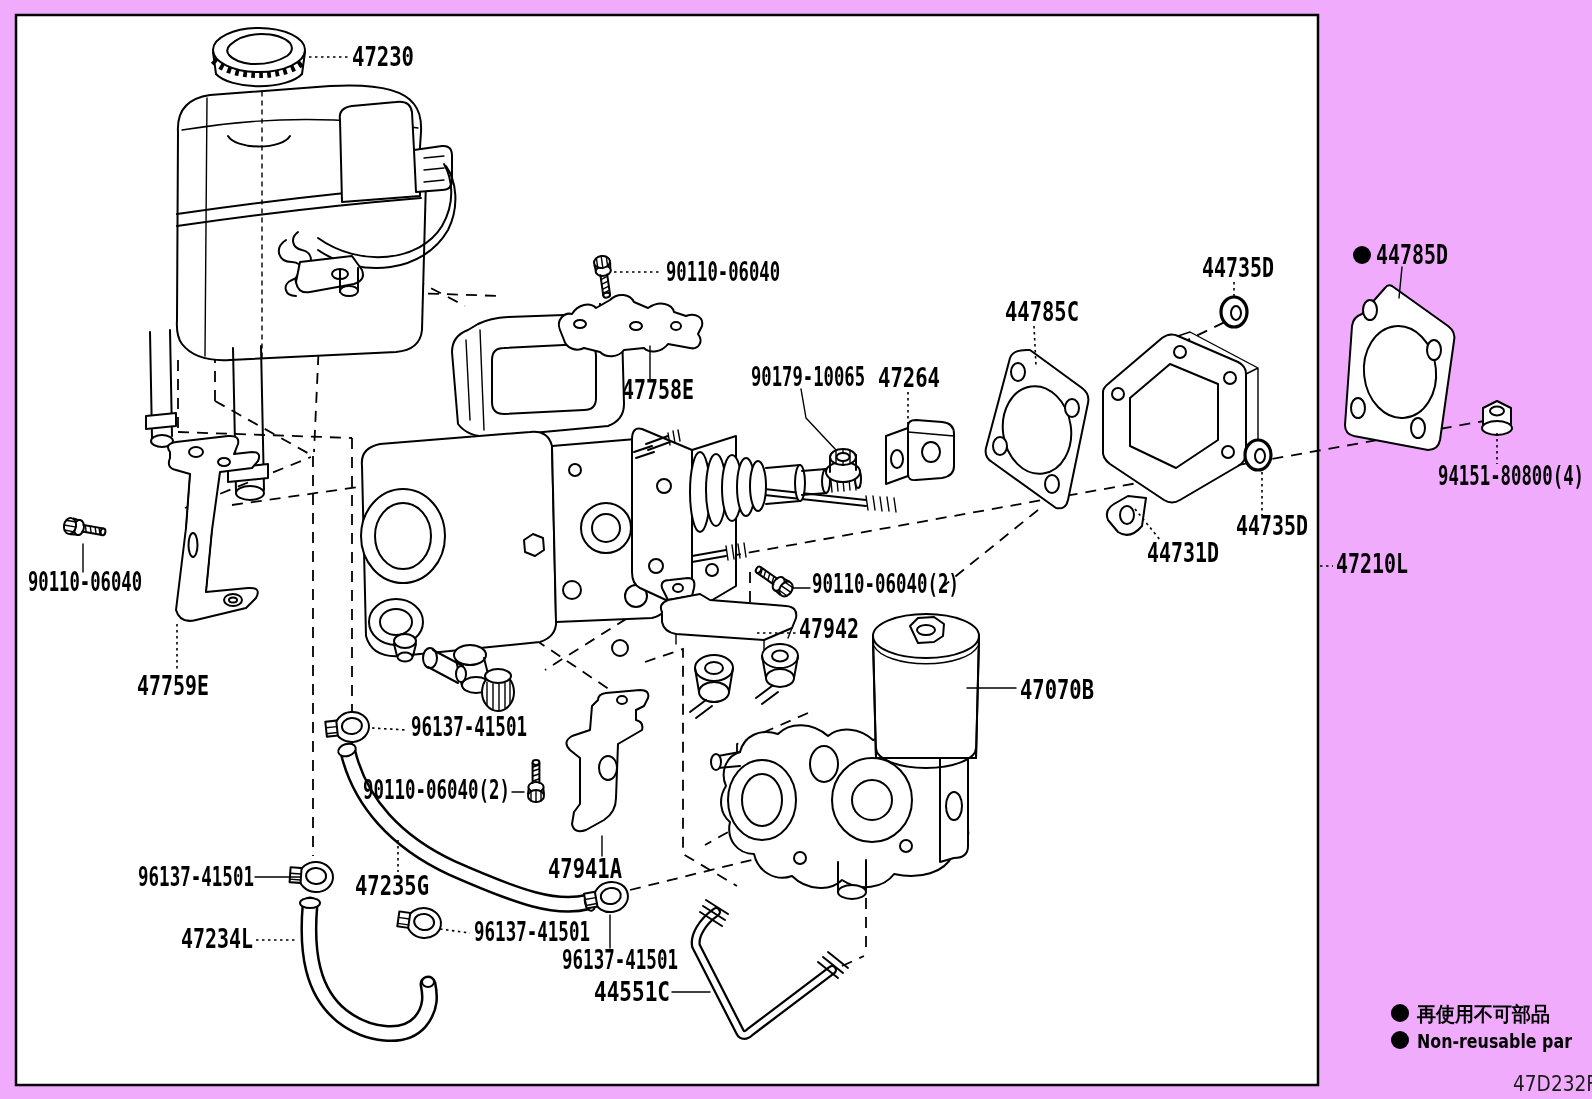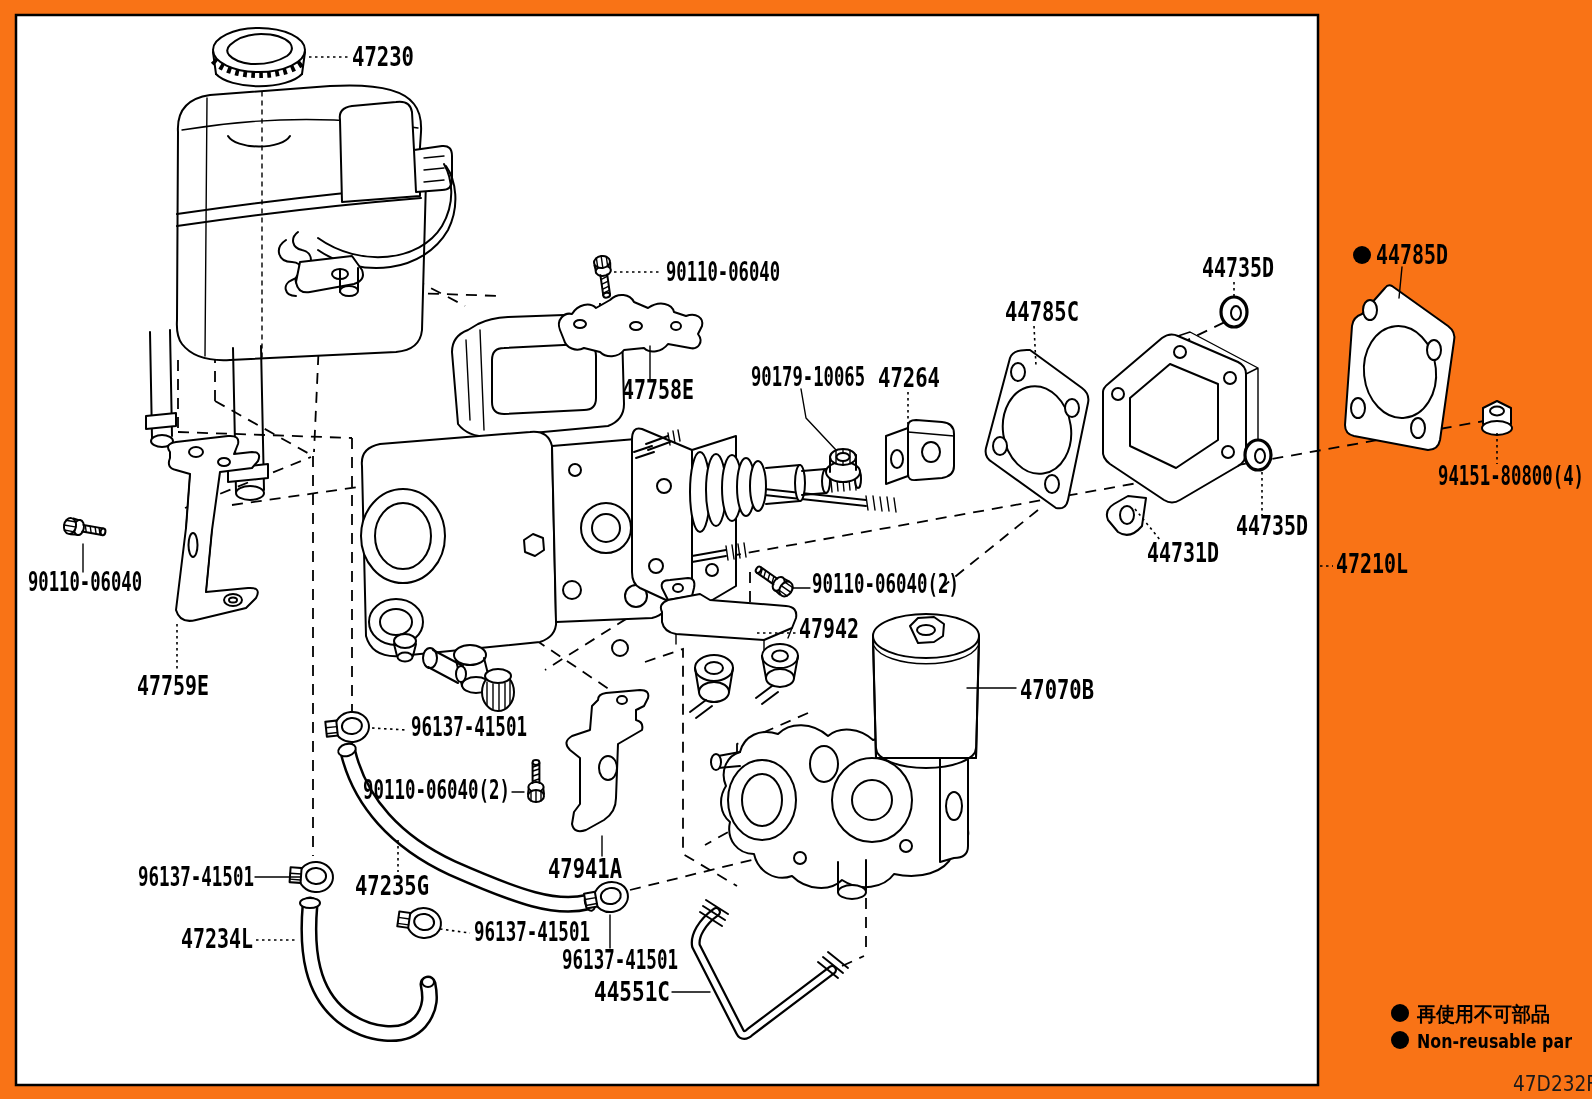--- a/index.html
+++ b/index.html
@@ -1,16 +1,16 @@
 <!DOCTYPE html>
 <html><head>
 <meta charset="utf-8">
 <style>
   html,body{margin:0;padding:0;background:#fff;}
-  .stage{position:relative;width:1592px;height:1099px;background:#f97316;overflow:hidden;}
+  .stage{position:relative;width:1592px;height:1099px;background:#f0abfc;overflow:hidden;}
   svg{position:absolute;left:0;top:0;}
   .d{fill:#fff;stroke:#000;stroke-width:2;stroke-linejoin:round;stroke-linecap:round;}
   .nf{fill:none;stroke:#000;stroke-width:2;stroke-linejoin:round;stroke-linecap:round;}
   .thin{stroke-width:1.4;}
   .dsh{fill:none;stroke:#000;stroke-width:1.8;stroke-dasharray:11 8;}
   .dot{fill:none;stroke:#000;stroke-width:1.6;stroke-dasharray:2.5 3.5;}
   .pn{font-family:"DejaVu Sans Mono",monospace;font-weight:bold;font-size:27px;fill:#000;}
   .cjk{font-family:"DejaVu Sans",sans-serif;font-weight:bold;font-size:20px;fill:#000;}
   .code{font-family:"DejaVu Sans",sans-serif;font-size:22px;fill:#1a1a1a;}
   .blk{fill:#000;stroke:none;}

